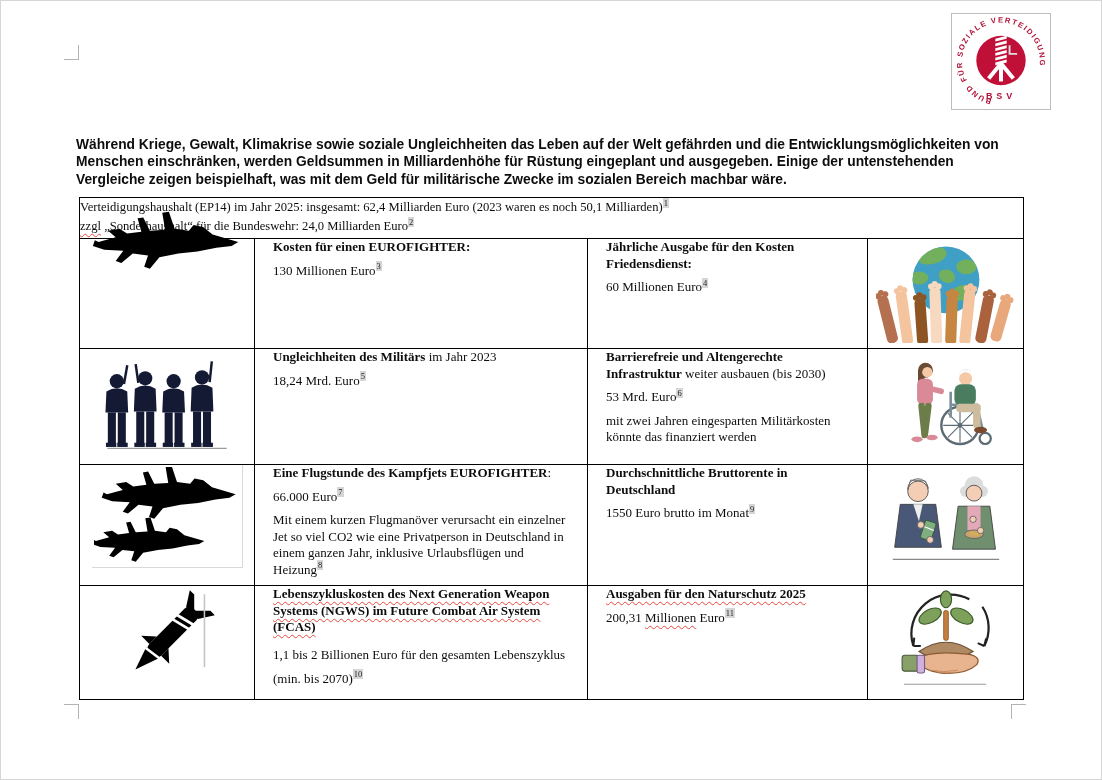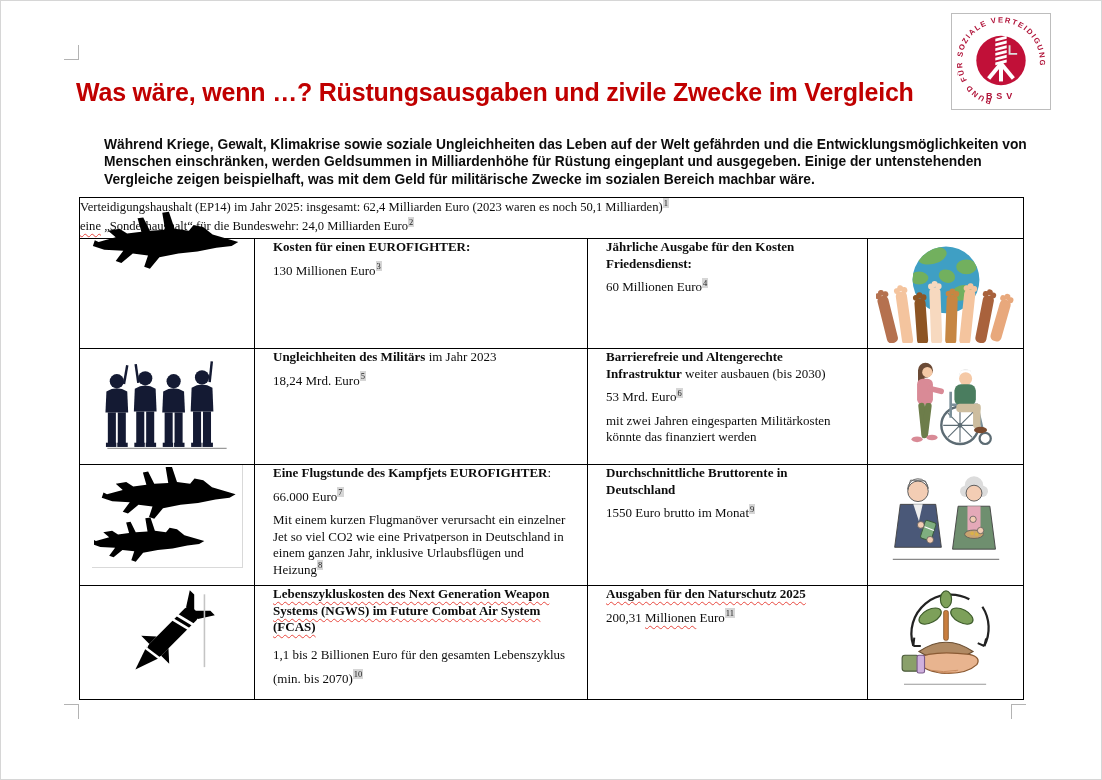--- a/index.html
+++ b/index.html
@@ -16,21 +16,21 @@
 
   .logo-box{position:absolute;left:950px;top:12px;width:98px;height:95px;background:#fff;border:1px solid #bdbdbd;}
   .logo-box svg{width:100%;height:100%;display:block;}
 
   .doc-title{
     position:absolute;left:75px;top:60px;width:880px;
     font-size:25px;font-weight:700;color:#c00000;letter-spacing:-0.2px;white-space:nowrap;
   }
   .intro{
     position:absolute;left:75px;top:121px;width:948px;
-    font-size:13.8px;font-weight:700;line-height:17.5px;color:#0d0d0d;margin-left:28px;
+    font-size:13.8px;font-weight:700;line-height:17.5px;color:#0d0d0d;
   }
 
   table.cmp{
     position:absolute;left:78px;top:196px;width:944px;
     border-collapse:collapse;table-layout:fixed;font-family:Liberation Serif, serif;
   }
   table.cmp td{border:1.5px solid #000;vertical-align:top;padding:0;box-sizing:border-box;}
   td.hdr{padding:3px 9px 4px;font-size:12.6px;line-height:19px;color:#0d0d0d;}
   td.txt{padding:6px 10px 0 9px;font-size:13px;line-height:16.5px;color:#0d0d0d;}
   td.txt p{margin:0 18px 7px;}
@@ -277,37 +277,36 @@
       <g stroke="#ffffff" stroke-width="4.2">
         <line x1="50" y1="52" x2="37" y2="68"></line>
         <line x1="50" y1="52" x2="50" y2="71"></line>
         <line x1="50" y1="52" x2="63" y2="68"></line>
       </g>
       <path d="M59 33 v9 h8" fill="none" stroke="#dddddd" stroke-width="2"></path>
       <text x="50" y="89" text-anchor="middle" font-size="9.5" font-weight="700" fill="#b01238" letter-spacing="4" font-family="Liberation Sans, DejaVu Sans, sans-serif">BSV</text>
     </svg>
   </div>
 
-  <h1 class="doc-title">Was wäre, wenn …? Rüstungsausgaben und zivile Zwecke im Vergleich</h1>
 
   <p class="intro">Während Kriege, Gewalt, Klimakrise sowie soziale Ungleichheiten das Leben auf der Welt gefährden und die Entwicklungsmöglichkeiten von Menschen einschränken, werden Geldsummen in Milliardenhöhe für Rüstung eingeplant und ausgegeben. Einige der untenstehenden Vergleiche zeigen beispielhaft, was mit dem Geld für militärische Zwecke im sozialen Bereich machbar wäre.</p>
 
   <table class="cmp">
     <colgroup>
         <col style="width:175px">
         <col style="width:333px">
         <col style="width:280px">
         <col style="width:156px">
       </colgroup>
 
     <tbody>
         <tr>
       <td class="hdr" colspan="4" style="height:41px;">
         <span>Verteidigungshaushalt (EP14) im Jahr 2025: insgesamt: 62,4 Milliarden Euro (2023 waren es noch 50,1 Milliarden)</span><sup class="fn">1</sup><br>
-        <span class="sq">eine</span><span> „Sonderhaushalt“ für die Bundeswehr: 24,0 Milliarden Euro</span><sup class="fn">2</sup>
+        <span class="sq">zzgl</span><span> „Sonderhaushalt“ für die Bundeswehr: 24,0 Milliarden Euro</span><sup class="fn">2</sup>
       </td>
     </tr>
 
     <tr>
       <td class="img" style="height:110px;">
         <span class="imgwrap" style="vertical-align:top;margin-top:-20px;">
           <svg width="152" height="78" style="margin-top:-14px;">
                 <use href="#jet"></use>
               </svg>
         </span>

